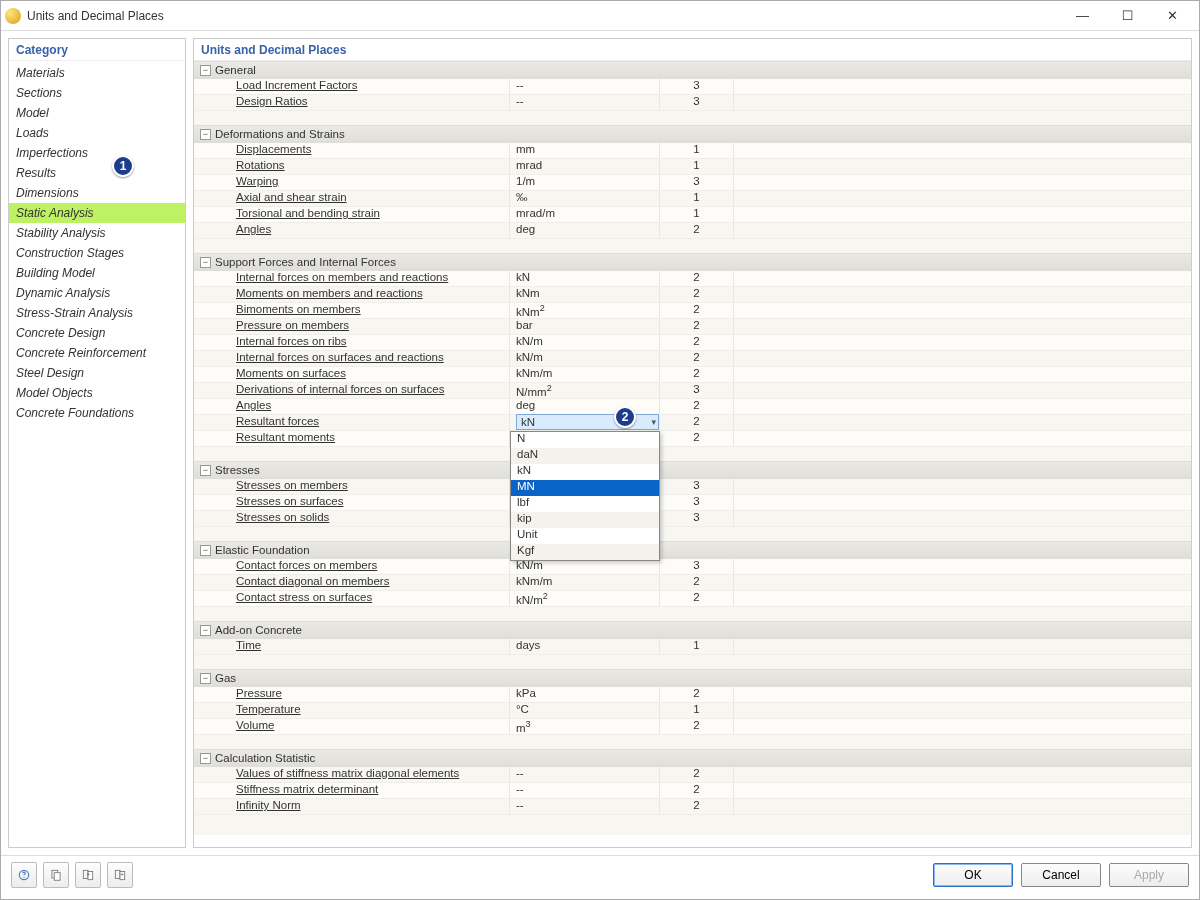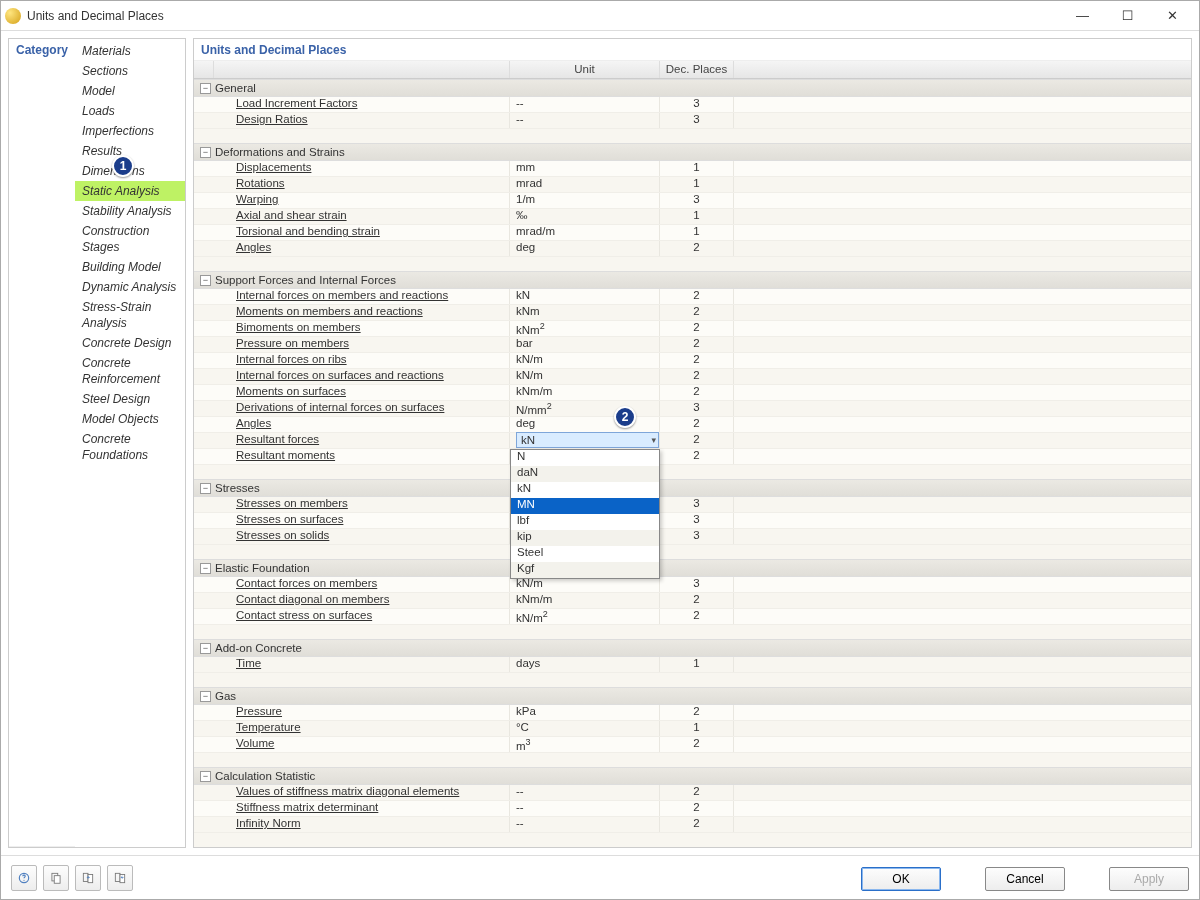--- a/index.html
+++ b/index.html
@@ -37,21 +37,21 @@
   .content {
     display: flex;
     height: 824px;
     padding: 7px;
     gap: 7px;
   }
   .sidebar {
     width: 178px;
     border: 1px solid #ccc;
     display: flex;
-    flex-direction: row;
+    flex-direction: column;
   }
   .sidebar-header {
     color: #3a62a8;
     font-weight: 600;
     padding: 4px 7px 3px;
     font-size: 12px;
     border-bottom: 1px solid #eee;
   }
   .sidebar-list { padding: 2px 0; }
   .sidebar-item {
@@ -171,23 +171,22 @@
     color: #fff;
     font-weight: 700;
     font-size: 12px;
     display: flex; align-items: center; justify-content: center;
     z-index: 60;
   }
   .footer {
     height: 38px;
     border-top: 1px solid #ddd;
     display: flex;
-    align-items: flex-end;
-    padding: 2px 10px;
-    gap: 36px;
+    align-items: center;
+    padding: 12px 10px;
   }
   .footer-left { display: flex; gap: 6px; }
   .icon-btn {
     width: 26px; height: 26px;
     border: 1px solid #bbb;
     background: linear-gradient(#fdfdfd,#ededed);
     border-radius: 2px;
     display: flex; align-items: center; justify-content: center;
     cursor: pointer;
   }
@@ -244,27 +243,20 @@
         <div class="sidebar-item">Steel Design</div>
         <div class="sidebar-item">Model Objects</div>
         <div class="sidebar-item">Concrete Foundations</div>
       </div>
     <div class="balloon" style="left:112px; top:155px;">1</div>
   </div>
 
   <div class="main">
     <div class="main-header">Units and Decimal Places</div>
     <div class="grid-wrap">
-      <div class="grid-header">
-        <div class="col-spacer"></div>
-        <div class="col-name"></div>
-        <div class="col-unit">Unit</div>
-        <div class="col-dec">Dec. Places</div>
-        <div class="col-rest"></div>
-      </div>
       <div class="grid-body" id="grid-body">
           <div class="section-header">
             <span class="collapse-toggle">−</span>
             <span class="section-title">General</span>
           </div>
           <div class="row">
             <div class="cell-indent"></div>
             <div class="cell-name">Load Increment Factors</div>
             <div class="cell-unit">--</div>
             <div class="cell-dec">3</div>
@@ -400,21 +392,21 @@
                 <span>kN</span>
                 <span style="font-size:9px;color:#555;">▾</span>
               </div>
               <div class="dropdown">
                 <div class="dropdown-item">N</div>
                 <div class="dropdown-item">daN</div>
                 <div class="dropdown-item">kN</div>
                 <div class="dropdown-item highlighted">MN</div>
                 <div class="dropdown-item">lbf</div>
                 <div class="dropdown-item">kip</div>
-                <div class="dropdown-item">Steel</div>
+                <div class="dropdown-item">Unit</div>
                 <div class="dropdown-item">Kgf</div>
               </div>
             </div>
             <div class="cell-dec">2</div>
             <div class="cell-rest"></div>
           </div>
           <div class="row">
             <div class="cell-indent"></div>
             <div class="cell-name">Resultant moments</div>
             <div class="cell-unit"></div>

